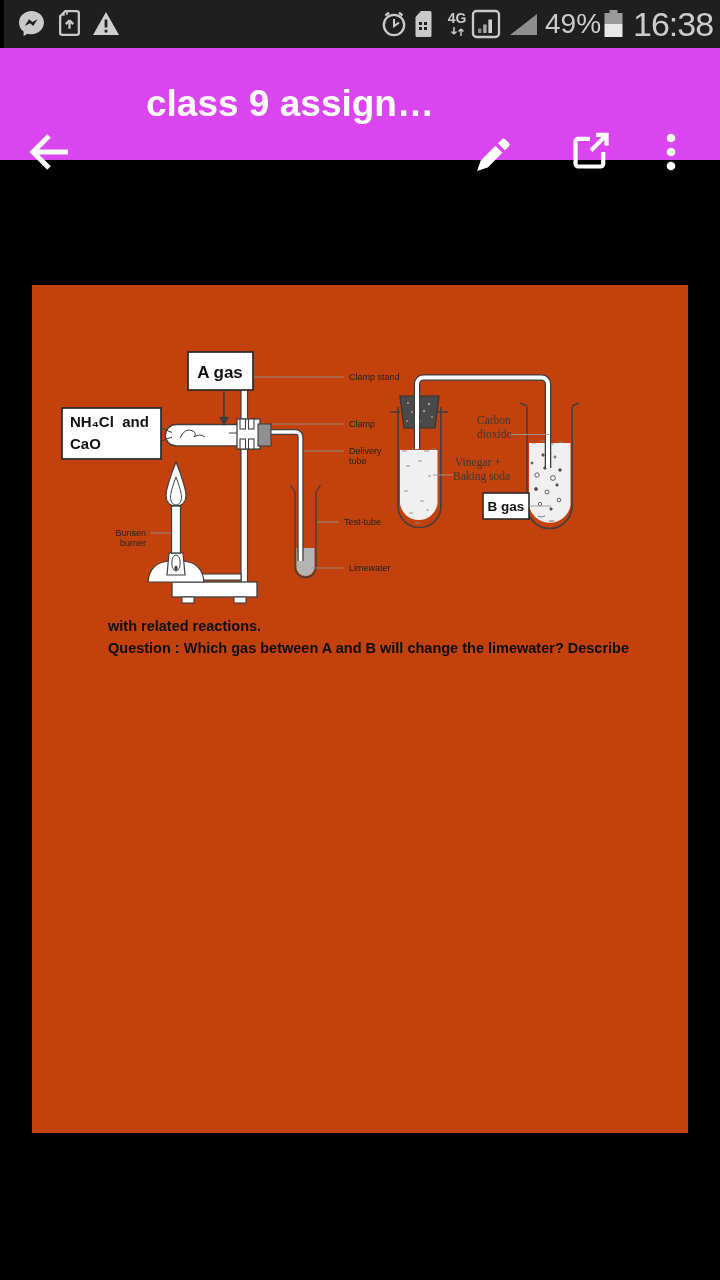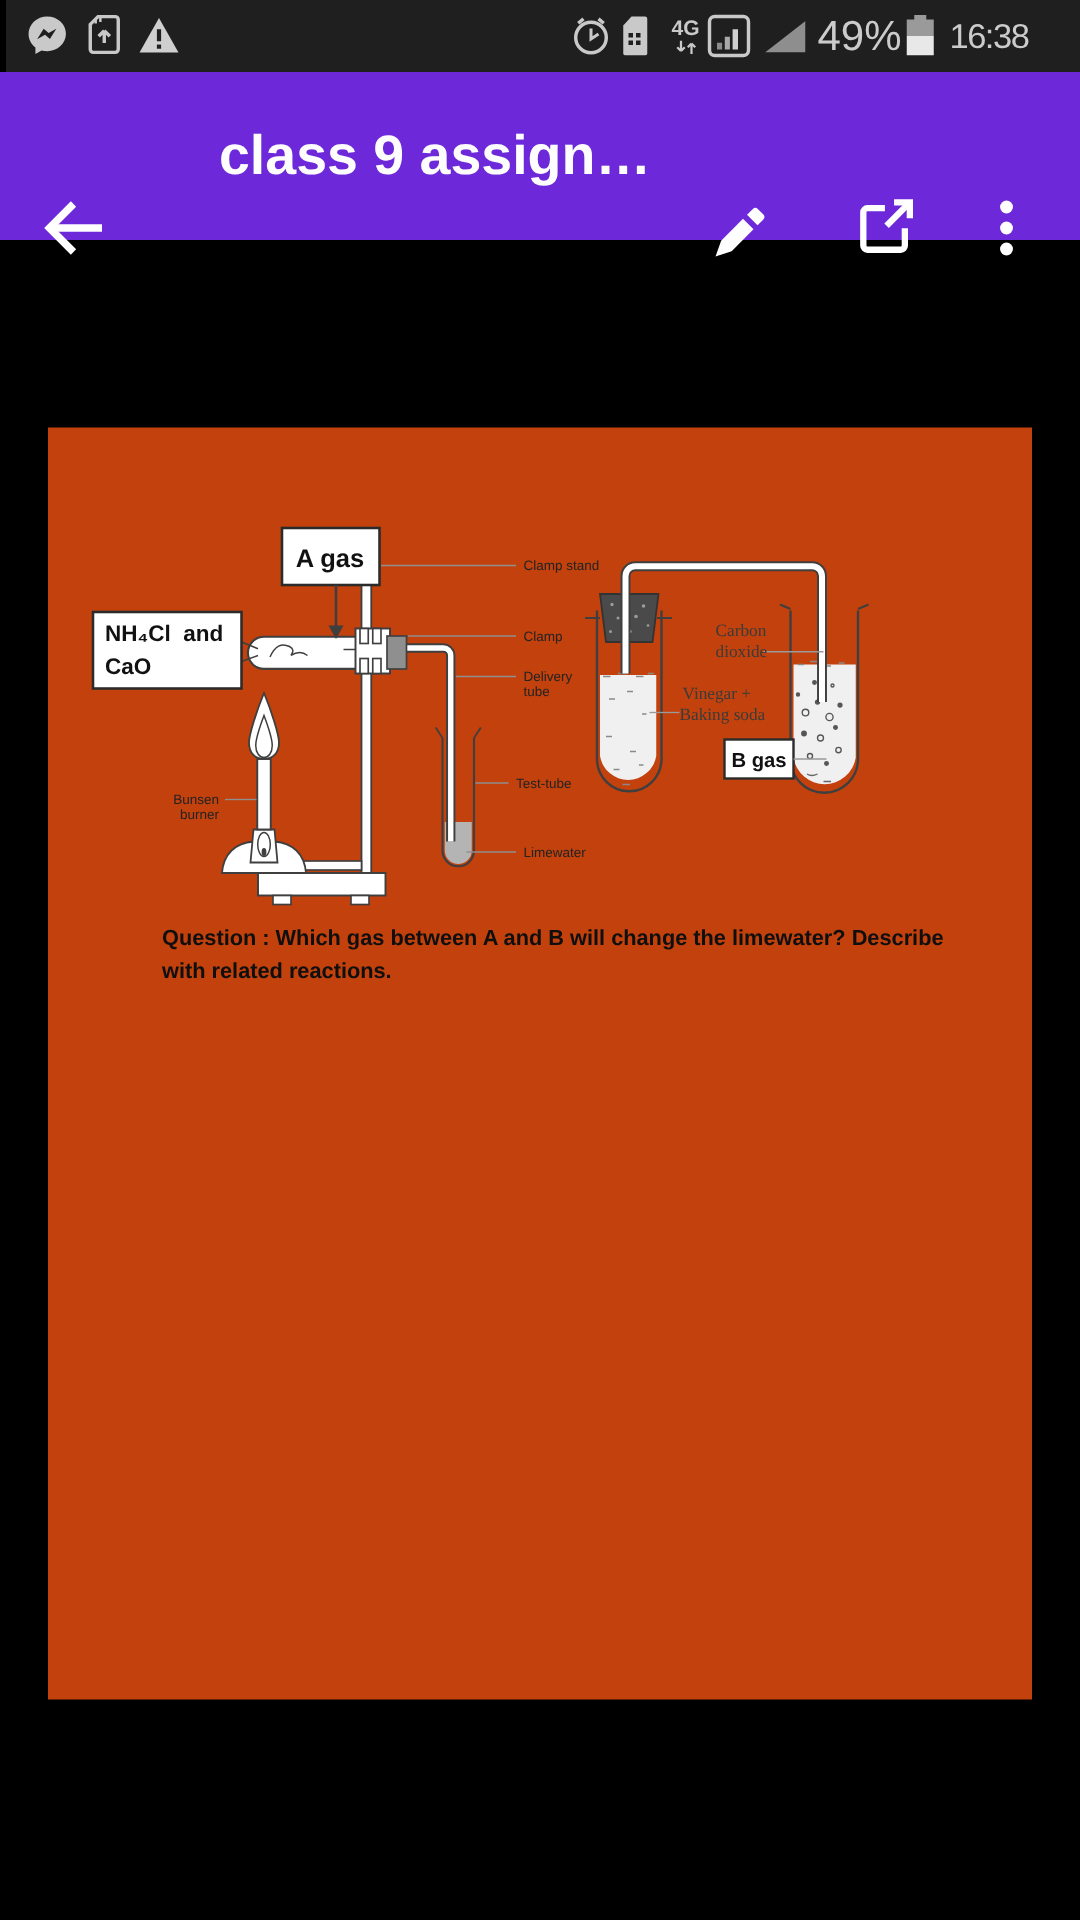--- a/index.html
+++ b/index.html
@@ -14,21 +14,21 @@
   .status-bar{
     position:absolute;left:4px;top:0;width:720px;height:52px;
     background:#1f1f1f;
   }
   .sb-abs{position:absolute;}
   .sb-text{color:#cbcbcb;line-height:48px;font-weight:400;}
   .net-label{color:#c9c9c9;font-size:14px;font-weight:700;line-height:14px;text-align:center;}
   
   .toolbar{
     position:absolute;left:0;top:48px;width:720px;height:112px;
-    background:#6d28d9;
+    background:#d946ef;
   }
   .tb-abs{position:absolute;}
   .tb-title{
     left:146px;top:0;height:112px;line-height:112px;
     color:#fdfdfd;font-size:37px;font-weight:700;white-space:nowrap;
   }
   .tb-btn{cursor:pointer;}
   
   .page{
     position:absolute;left:32px;top:285px;width:656px;height:848px;
@@ -92,21 +92,21 @@
   </svg>
   <svg class="sb-abs" style="left:506px;top:14px" width="27" height="21" viewBox="0 0 27 21">
     <polygon points="0,21 27,21 27,0" fill="#8e8e8e"></polygon>
   </svg>
   <div class="sb-abs sb-text" style="left:541px;top:0;font-size:28px">49%</div>
   <svg class="sb-abs" style="left:600px;top:10px" width="19" height="27" viewBox="0 0 19 27">
     <rect x="5.5" y="0" width="8" height="3.5" fill="#9a9a9a"></rect>
     <rect x="0.5" y="3" width="18" height="11" fill="#9a9a9a"></rect>
     <rect x="0.5" y="14" width="18" height="13" fill="#e8e8e8"></rect>
   </svg>
-  <div class="sb-abs sb-text" style="left:629px;top:0;font-size:23px;letter-spacing:-1px">16:38</div>
+  <div class="sb-abs sb-text" style="left:629px;top:0;font-size:34px;letter-spacing:-1px">16:38</div>
 </div>
 
 <div class="toolbar">
   <svg class="tb-abs tb-btn" style="left:28px;top:85px" width="42" height="38" viewBox="0 0 42 38">
     <path d="M21 3L5 19l16 16" stroke="#fff" stroke-width="5" fill="none"></path>
     <path d="M5 19h35" stroke="#fff" stroke-width="5"></path>
   </svg>
   <div class="tb-abs tb-title">class 9 assign…</div>
   <svg class="tb-abs tb-btn" style="left:473px;top:85px" width="40" height="42" viewBox="0 0 34 36">
     <path d="M6.5 23.5L3.3 32.6l9.2-3.1L25 17l-6-6z" fill="#fff"></path>
@@ -252,16 +252,16 @@
     <text class="dlabel" x="114" y="251" text-anchor="end">Bunsen</text>
     <text class="dlabel" x="114" y="261" text-anchor="end">burner</text>
 
     <text class="dserif" x="445" y="139">Carbon</text>
     <text class="dserif" x="445" y="153">dioxide</text>
     <text class="dserif" x="423" y="181">Vinegar +</text>
     <text class="dserif" x="421" y="195">Baking soda</text>
   </svg>
 
   <div class="question">
+    <div>with related reactions.</div>
     <div>Question : Which gas between A and B will change the limewater? Describe</div>
-    <div>with related reactions.</div>
   </div>
 </div>
 
 </body></html>

